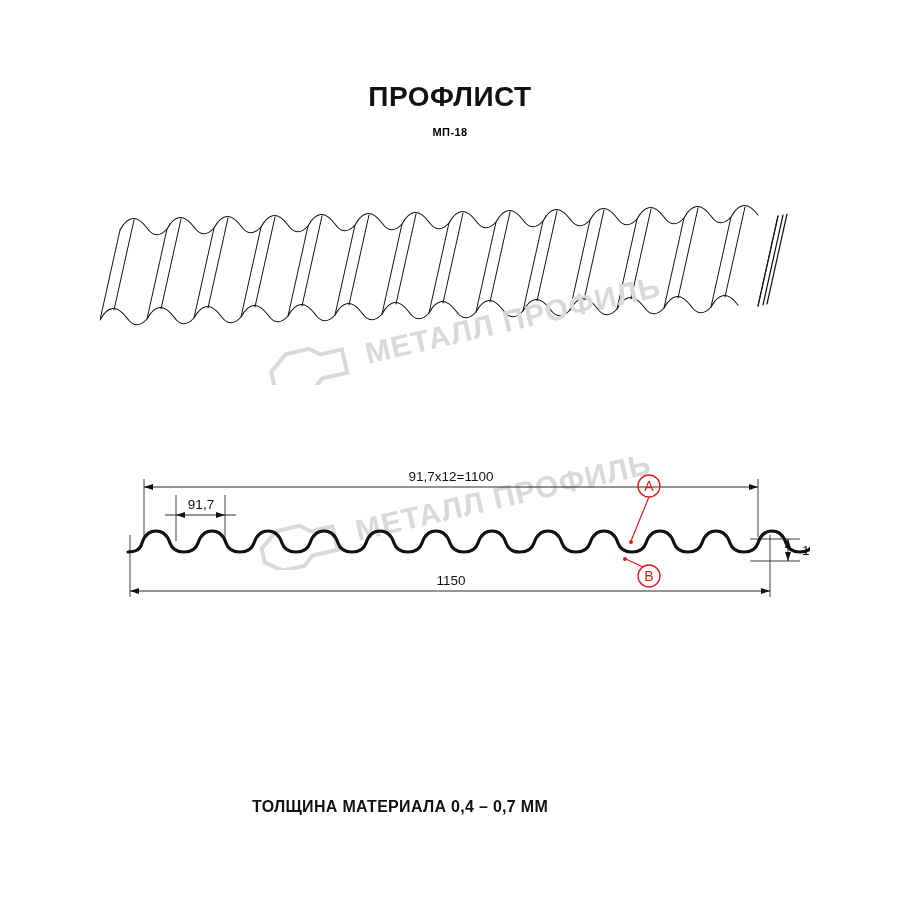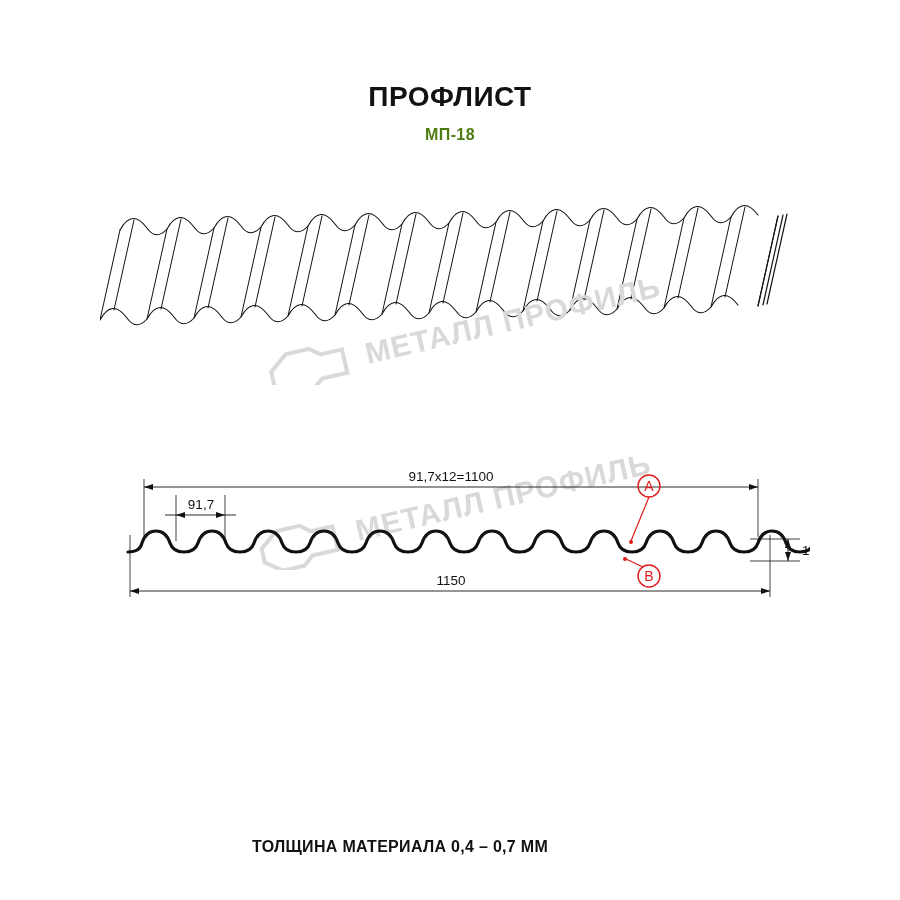--- a/index.html
+++ b/index.html
@@ -30,28 +30,28 @@
   }
   .title {
     font-size: 28px;
     font-weight: bold;
     letter-spacing: 0.5px;
     line-height: 38px;
     color: #121212;
   }
   .subtitle {
     margin-top: 10px;
-    font-size: 16px;
+    font-size: 11px;
     font-weight: bold;
     letter-spacing: 0.4px;
-    color: #4d7c0f;
+    color: #000000;
   }
   .footer-note {
     position: absolute;
-    top: 838px;
+    top: 798px;
     left: 0;
     width: 800px;
     text-align: center;
     font-size: 16px;
     font-weight: bold;
     letter-spacing: 0.3px;
     color: #121212;
   }
   svg {
     display: block;

